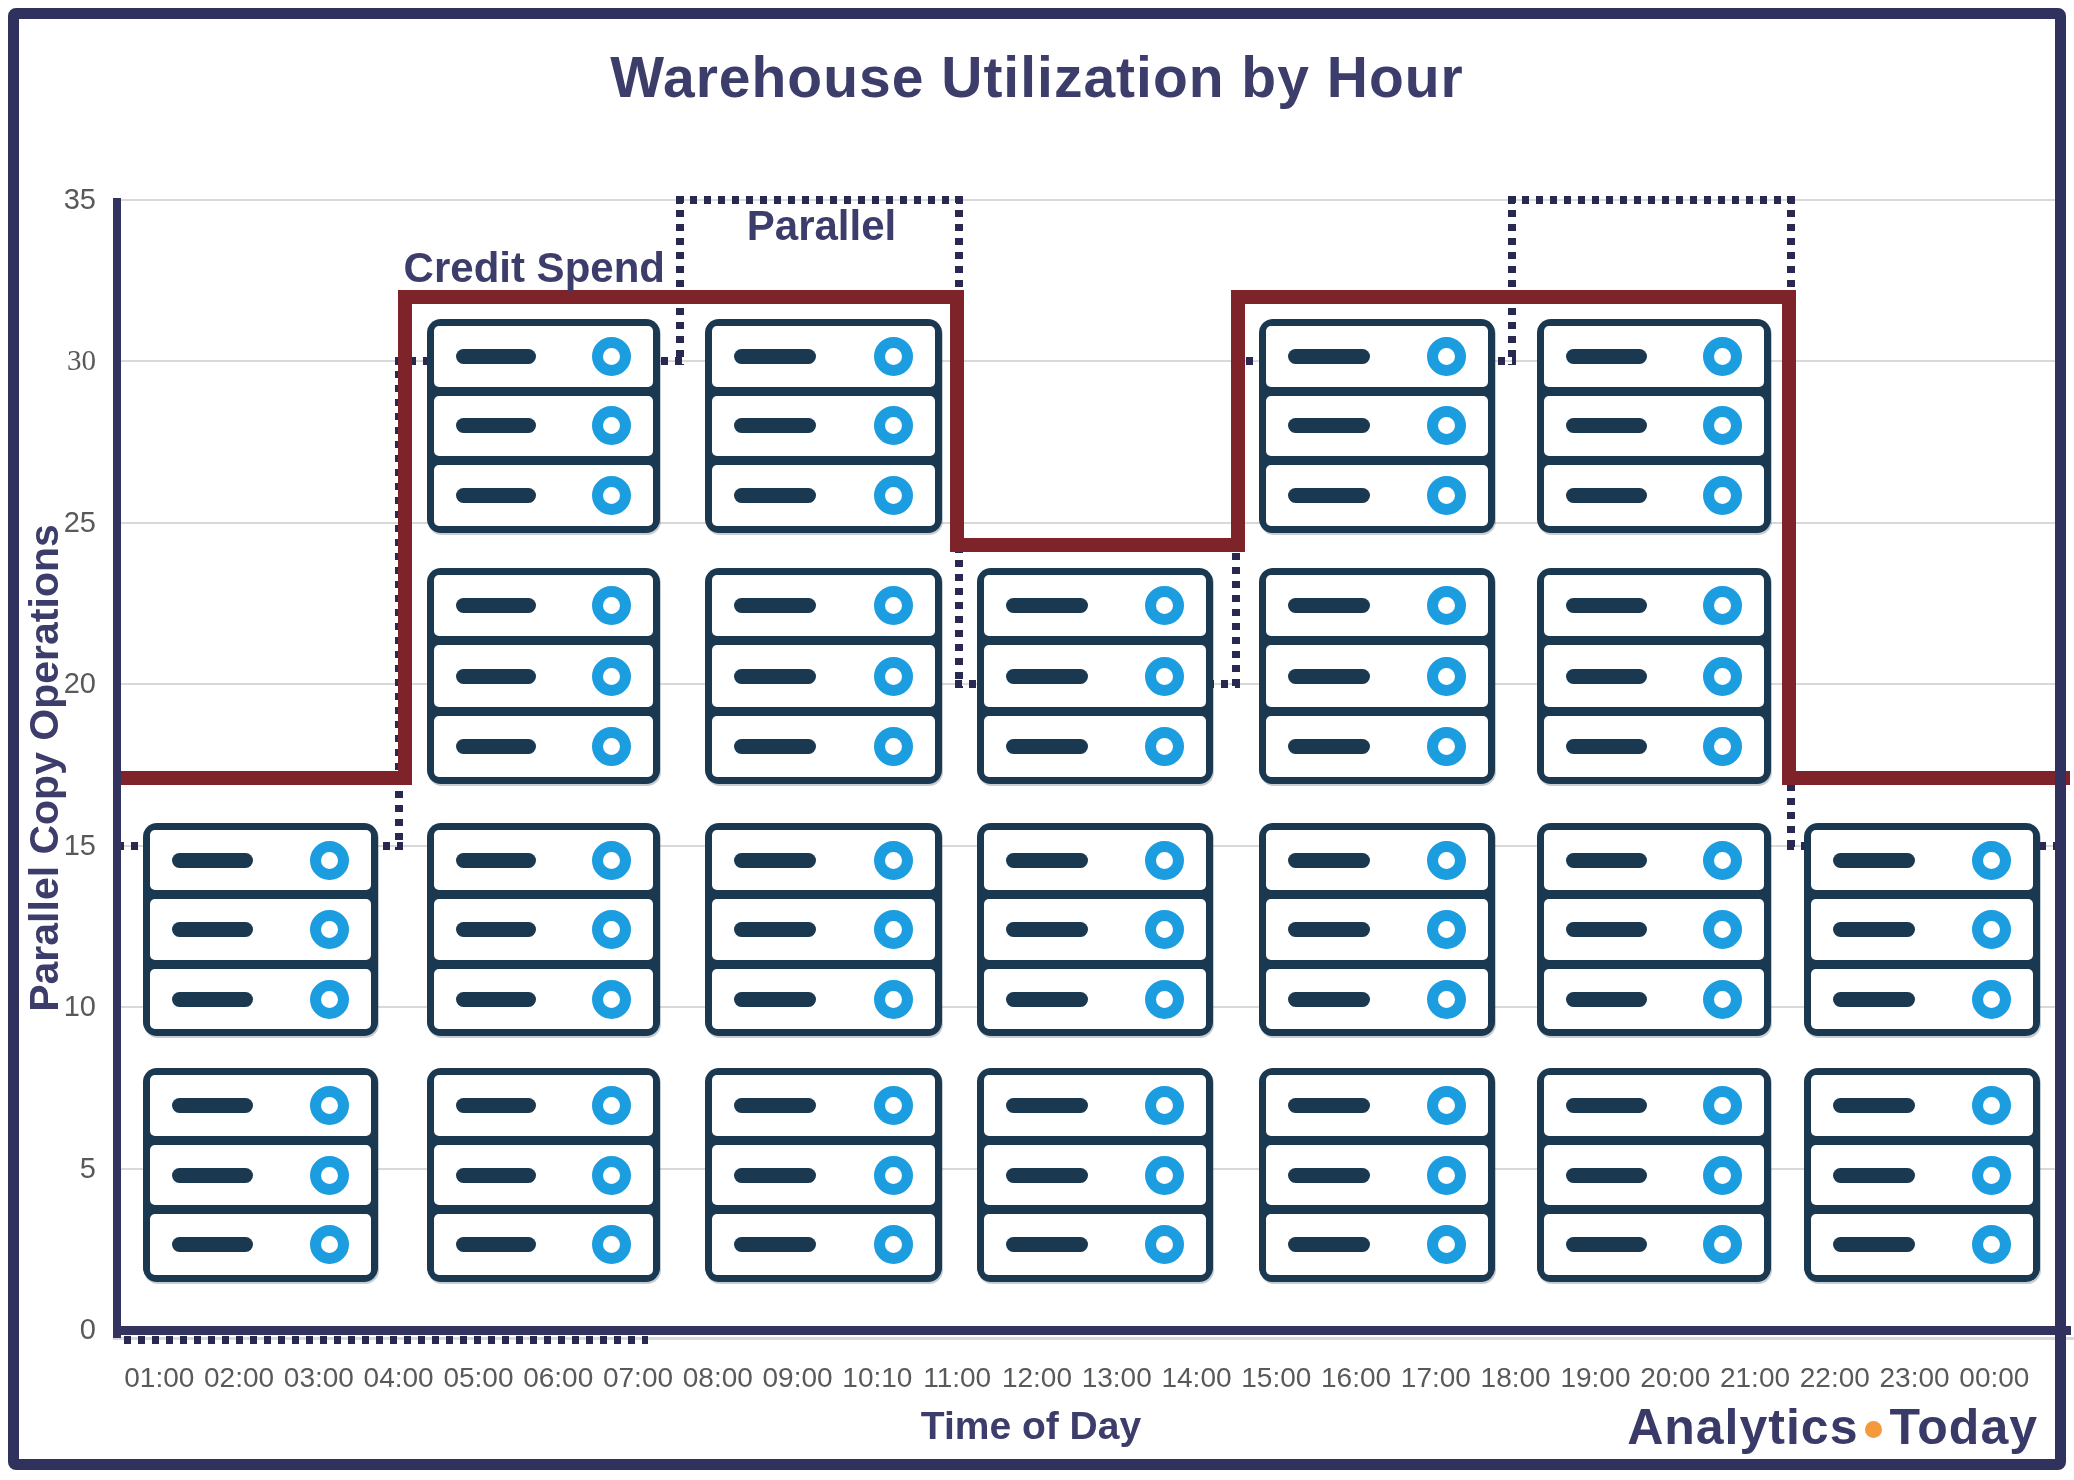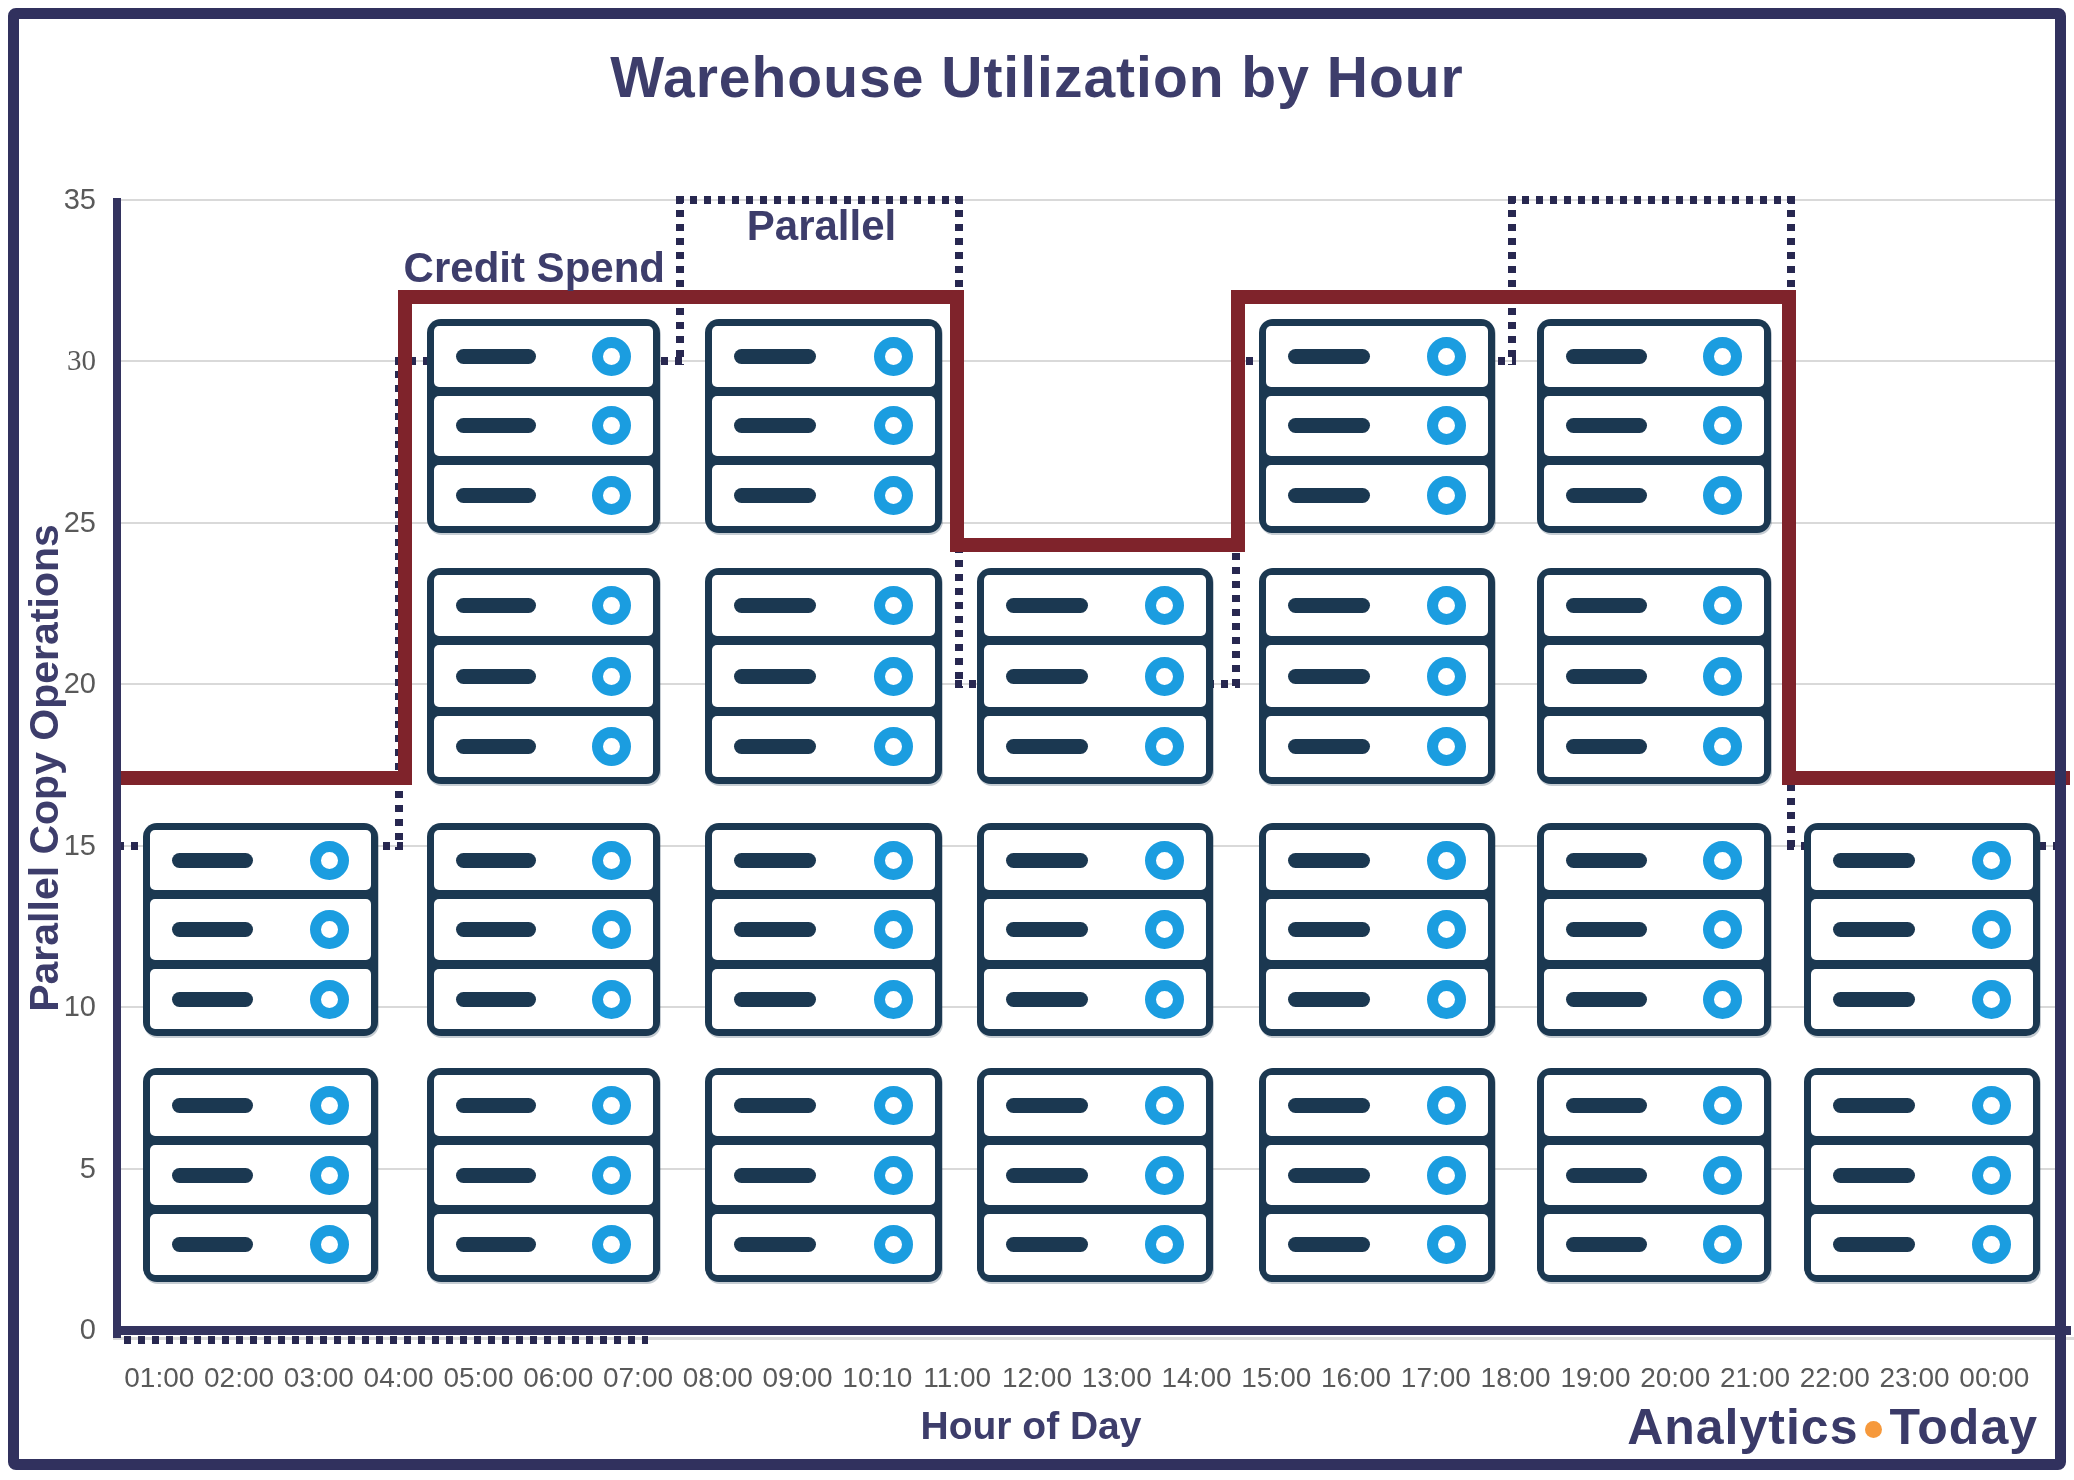--- a/index.html
+++ b/index.html
@@ -430,18 +430,18 @@
           <div class="wh-bar"></div>
           <div class="wh-donut"></div>
         </div>
         <div class="wh-row">
           <div class="wh-bar"></div>
           <div class="wh-donut"></div>
         </div>
       </div>
     </div>
 
-  <div class="x-title">Hour of Day</div>
+  <div class="x-title">Time of Day</div>
 
   <div class="brand"><span>Analytics</span><span class="brand-dot"></span><span>Today</span></div>
 
   <div class="frame"></div>
 </div>
 
 </body></html>

